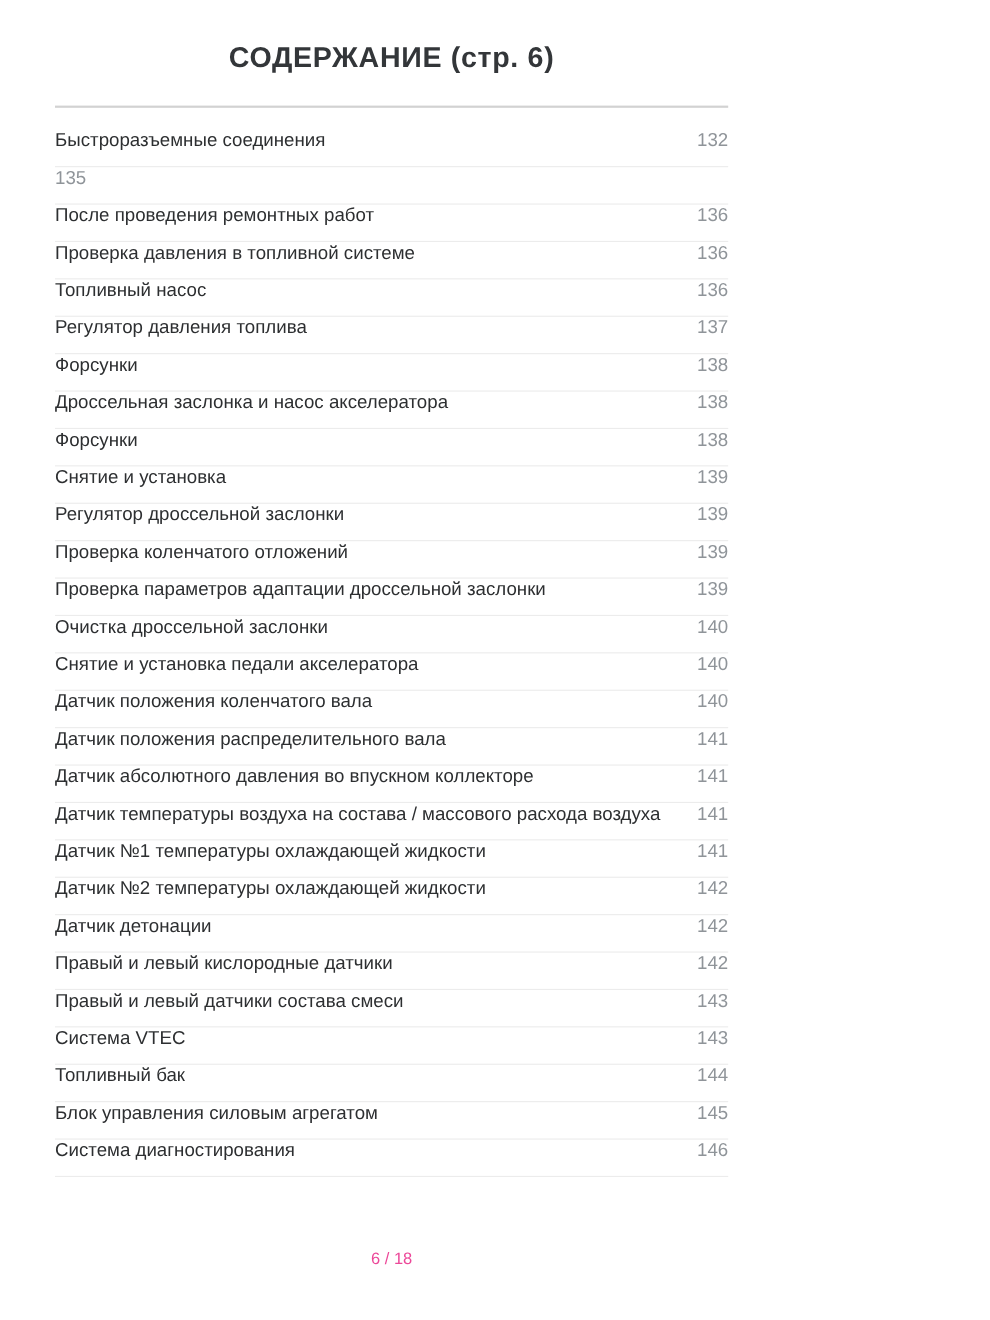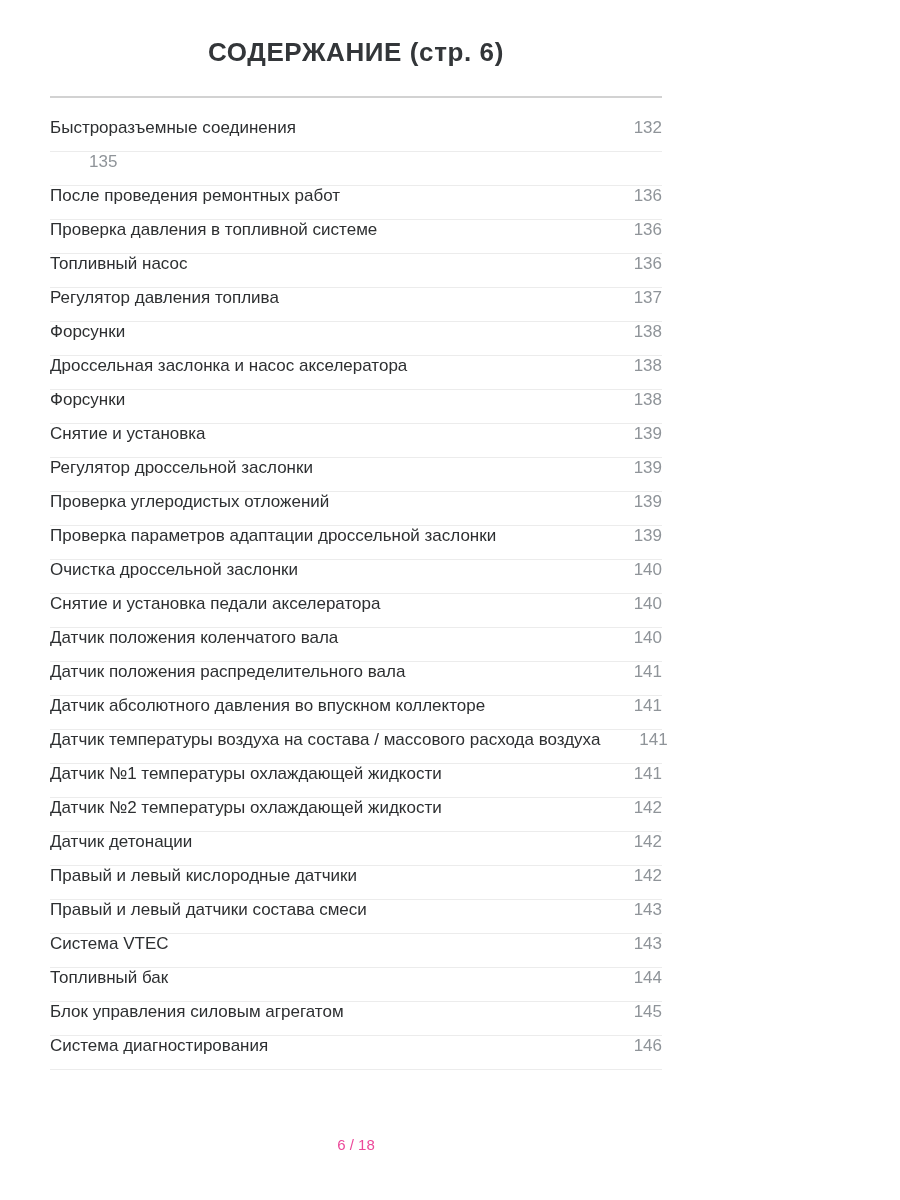--- a/index.html
+++ b/index.html
@@ -41,21 +41,20 @@
   }
   .toc-label {
     font-size: 17px;
     color: #2d2f31;
     white-space: nowrap;
   }
   .toc-page {
     font-size: 17px;
     color: #8f9499;
     white-space: nowrap;
-    margin-left: 39px;
   }
   .footer {
     position: absolute;
     left: 0;
     right: 0;
     top: 1136px;
     text-align: center;
   }
   .footer-pagination {
     font-size: 15px;
@@ -108,21 +107,21 @@
       </div>
       <div class="toc-row">
         <span class="toc-label">Снятие и установка</span>
         <span class="toc-page">139</span>
       </div>
       <div class="toc-row">
         <span class="toc-label">Регулятор дроссельной заслонки</span>
         <span class="toc-page">139</span>
       </div>
       <div class="toc-row">
-        <span class="toc-label">Проверка углеродистых отложений</span>
+        <span class="toc-label">Проверка коленчатого отложений</span>
         <span class="toc-page">139</span>
       </div>
       <div class="toc-row">
         <span class="toc-label">Проверка параметров адаптации дроссельной заслонки</span>
         <span class="toc-page">139</span>
       </div>
       <div class="toc-row">
         <span class="toc-label">Очистка дроссельной заслонки</span>
         <span class="toc-page">140</span>
       </div>

